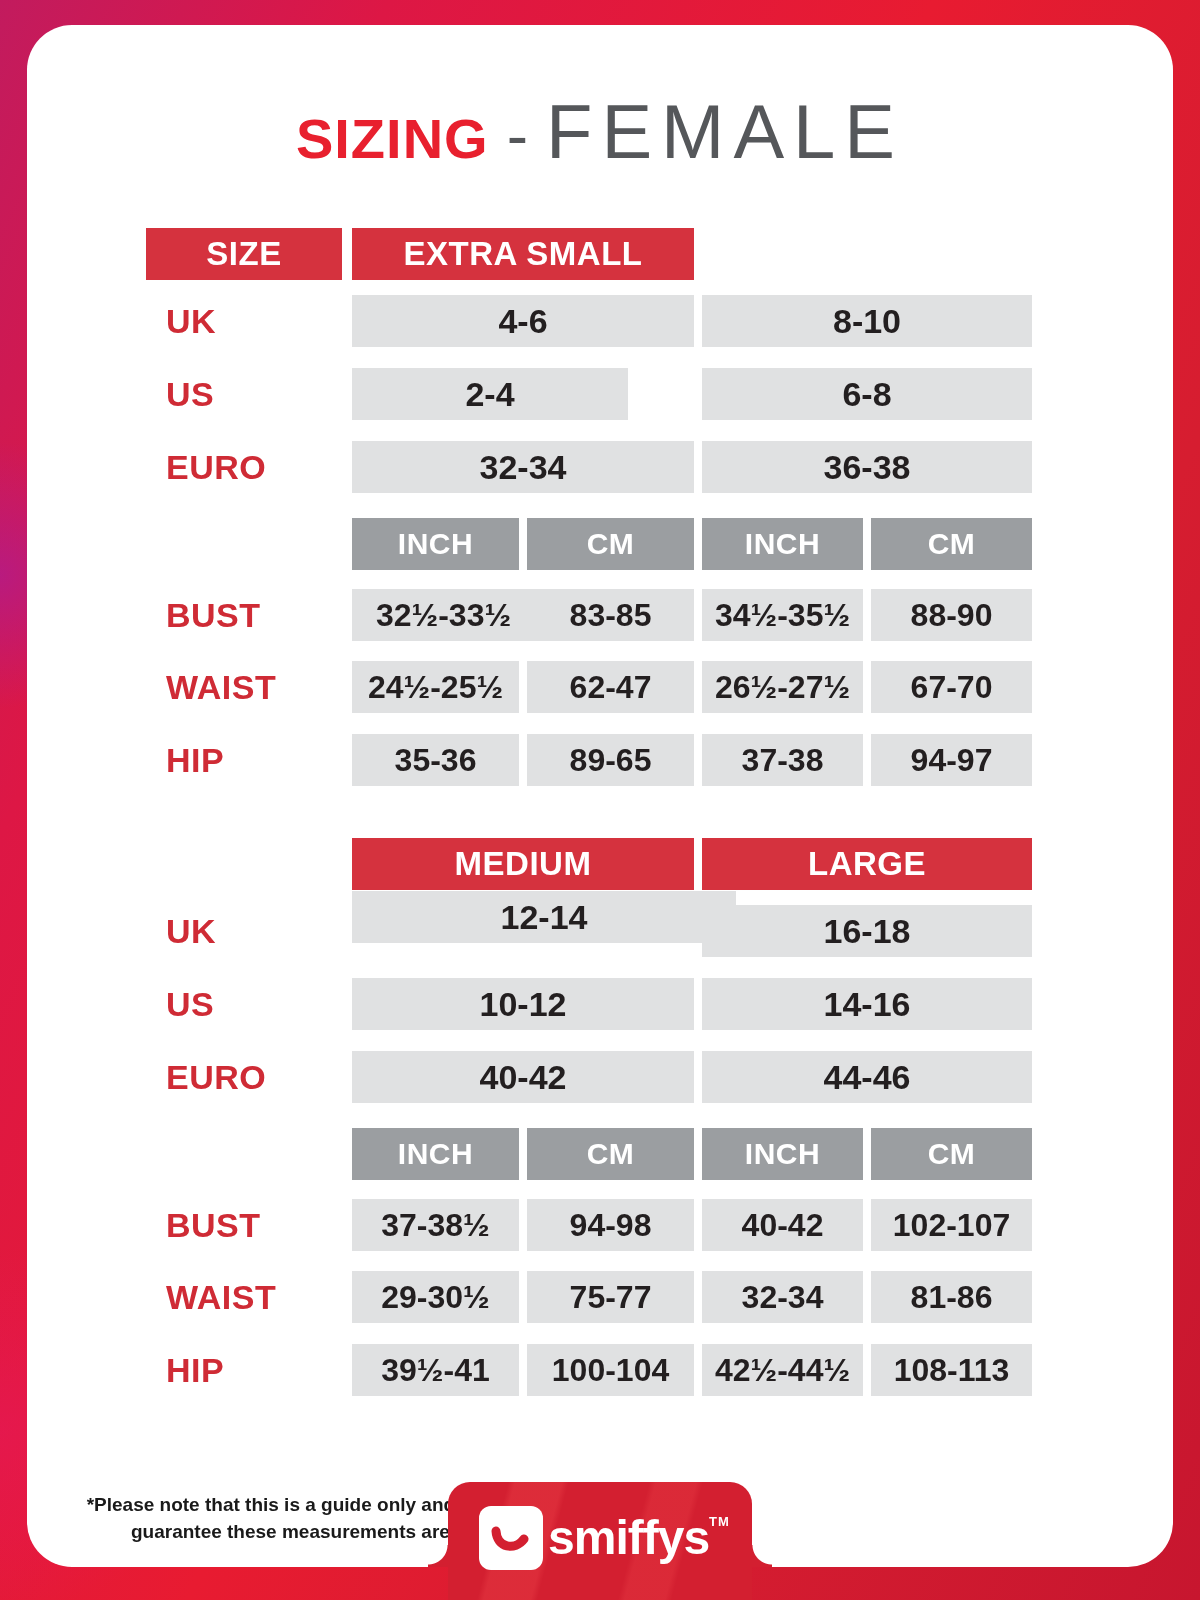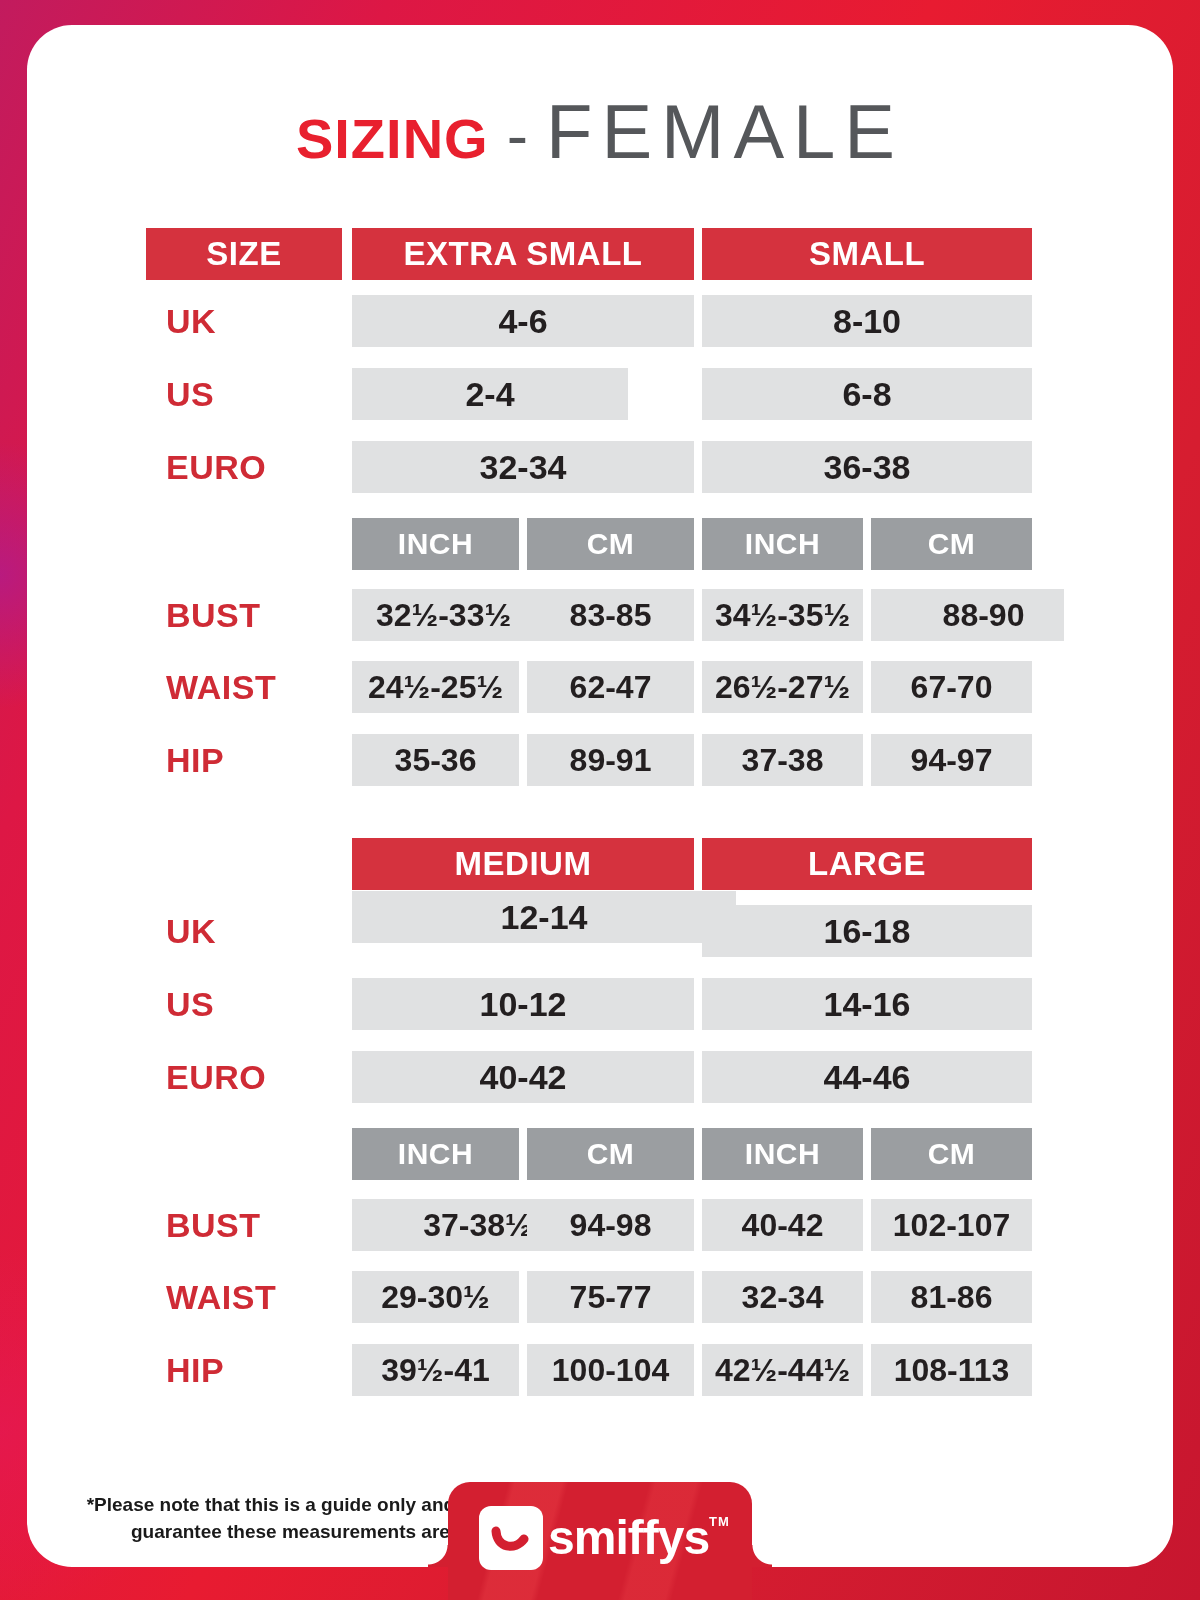--- a/index.html
+++ b/index.html
@@ -98,68 +98,67 @@
 
 <div id="title" class="abs">
   <span class="t-red">SIZING</span>
   <span class="t-sep">-</span>
   <span class="t-gray">FEMALE</span>
 </div>
 
 <div id="table-0" class="abs tbl">
     <div class="cell cell-red" style="left: 0px; width: 196px; top: 0px;">SIZE</div>
     <div class="cell cell-red" style="left: 206px; width: 342px; top: 0px;">EXTRA SMALL</div>
-    <div class="cell cell-red" style="left: 556px; width: 330px; top: 0px;">SMALL</div>
     <div class="row-label" style="left: 0px; width: 196px; top: 67px;">UK</div>
     <div class="cell cell-gray" style="left: 206px; width: 342px; top: 67px;">4-6</div>
     <div class="cell cell-gray" style="left: 556px; width: 330px; top: 67px;">8-10</div>
     <div class="row-label" style="left: 0px; width: 196px; top: 140px;">US</div>
     <div class="cell cell-gray" style="left: 206px; width: 276px; top: 140px;">2-4</div>
     <div class="cell cell-gray" style="left: 556px; width: 330px; top: 140px;">6-8</div>
     <div class="row-label" style="left: 0px; width: 196px; top: 213px;">EURO</div>
     <div class="cell cell-gray" style="left: 206px; width: 342px; top: 213px;">32-34</div>
     <div class="cell cell-gray" style="left: 556px; width: 330px; top: 213px;">36-38</div>
     <div class="cell cell-unit" style="left: 206px; width: 167px; top: 290px;">INCH</div>
     <div class="cell cell-unit" style="left: 381px; width: 167px; top: 290px;">CM</div>
     <div class="cell cell-unit" style="left: 556px; width: 161px; top: 290px;">INCH</div>
     <div class="cell cell-unit" style="left: 725px; width: 161px; top: 290px;">CM</div>
     <div class="row-label" style="left: 0px; width: 196px; top: 361px;">BUST</div>
     <div class="cell cell-gray small" style="left: 206px; width: 183px; top: 361px;">32½-33½</div>
     <div class="cell cell-gray small" style="left: 381px; width: 167px; top: 361px;">83-85</div>
     <div class="cell cell-gray small" style="left: 556px; width: 161px; top: 361px;">34½-35½</div>
-    <div class="cell cell-gray small" style="left: 725px; width: 161px; top: 361px; padding-left: 32px;">88-90</div>
+    <div class="cell cell-gray small" style="left: 725px; width: 161px; top: 361px;">88-90</div>
     <div class="row-label" style="left: 0px; width: 196px; top: 433px;">WAIST</div>
     <div class="cell cell-gray small" style="left: 206px; width: 167px; top: 433px;">24½-25½</div>
     <div class="cell cell-gray small" style="left: 381px; width: 167px; top: 433px;">62-47</div>
     <div class="cell cell-gray small" style="left: 556px; width: 161px; top: 433px;">26½-27½</div>
     <div class="cell cell-gray small" style="left: 725px; width: 161px; top: 433px;">67-70</div>
     <div class="row-label" style="left: 0px; width: 196px; top: 506px;">HIP</div>
     <div class="cell cell-gray small" style="left: 206px; width: 167px; top: 506px;">35-36</div>
-    <div class="cell cell-gray small" style="left: 381px; width: 167px; top: 506px;">89-91</div>
+    <div class="cell cell-gray small" style="left: 381px; width: 167px; top: 506px;">89-65</div>
     <div class="cell cell-gray small" style="left: 556px; width: 161px; top: 506px;">37-38</div>
     <div class="cell cell-gray small" style="left: 725px; width: 161px; top: 506px;">94-97</div>
   </div>
 <div id="table-1" class="abs tbl">
     <div class="cell cell-red" style="left: 206px; width: 342px; top: 0px;">MEDIUM</div>
     <div class="cell cell-red" style="left: 556px; width: 330px; top: 0px;">LARGE</div>
     <div class="row-label" style="left: 0px; width: 196px; top: 67px;">UK</div>
     <div class="cell cell-gray" style="left: 206px; width: 384px; top: 53px;">12-14</div>
     <div class="cell cell-gray" style="left: 556px; width: 330px; top: 67px;">16-18</div>
     <div class="row-label" style="left: 0px; width: 196px; top: 140px;">US</div>
     <div class="cell cell-gray" style="left: 206px; width: 342px; top: 140px;">10-12</div>
     <div class="cell cell-gray" style="left: 556px; width: 330px; top: 140px;">14-16</div>
     <div class="row-label" style="left: 0px; width: 196px; top: 213px;">EURO</div>
     <div class="cell cell-gray" style="left: 206px; width: 342px; top: 213px;">40-42</div>
     <div class="cell cell-gray" style="left: 556px; width: 330px; top: 213px;">44-46</div>
     <div class="cell cell-unit" style="left: 206px; width: 167px; top: 290px;">INCH</div>
     <div class="cell cell-unit" style="left: 381px; width: 167px; top: 290px;">CM</div>
     <div class="cell cell-unit" style="left: 556px; width: 161px; top: 290px;">INCH</div>
     <div class="cell cell-unit" style="left: 725px; width: 161px; top: 290px;">CM</div>
     <div class="row-label" style="left: 0px; width: 196px; top: 361px;">BUST</div>
-    <div class="cell cell-gray small" style="left: 206px; width: 167px; top: 361px; padding-left: 42px;">37-38½</div>
+    <div class="cell cell-gray small" style="left: 206px; width: 167px; top: 361px;">37-38½</div>
     <div class="cell cell-gray small" style="left: 381px; width: 167px; top: 361px;">94-98</div>
     <div class="cell cell-gray small" style="left: 556px; width: 161px; top: 361px;">40-42</div>
     <div class="cell cell-gray small" style="left: 725px; width: 161px; top: 361px;">102-107</div>
     <div class="row-label" style="left: 0px; width: 196px; top: 433px;">WAIST</div>
     <div class="cell cell-gray small" style="left: 206px; width: 167px; top: 433px;">29-30½</div>
     <div class="cell cell-gray small" style="left: 381px; width: 167px; top: 433px;">75-77</div>
     <div class="cell cell-gray small" style="left: 556px; width: 161px; top: 433px;">32-34</div>
     <div class="cell cell-gray small" style="left: 725px; width: 161px; top: 433px;">81-86</div>
     <div class="row-label" style="left: 0px; width: 196px; top: 506px;">HIP</div>
     <div class="cell cell-gray small" style="left: 206px; width: 167px; top: 506px;">39½-41</div>

